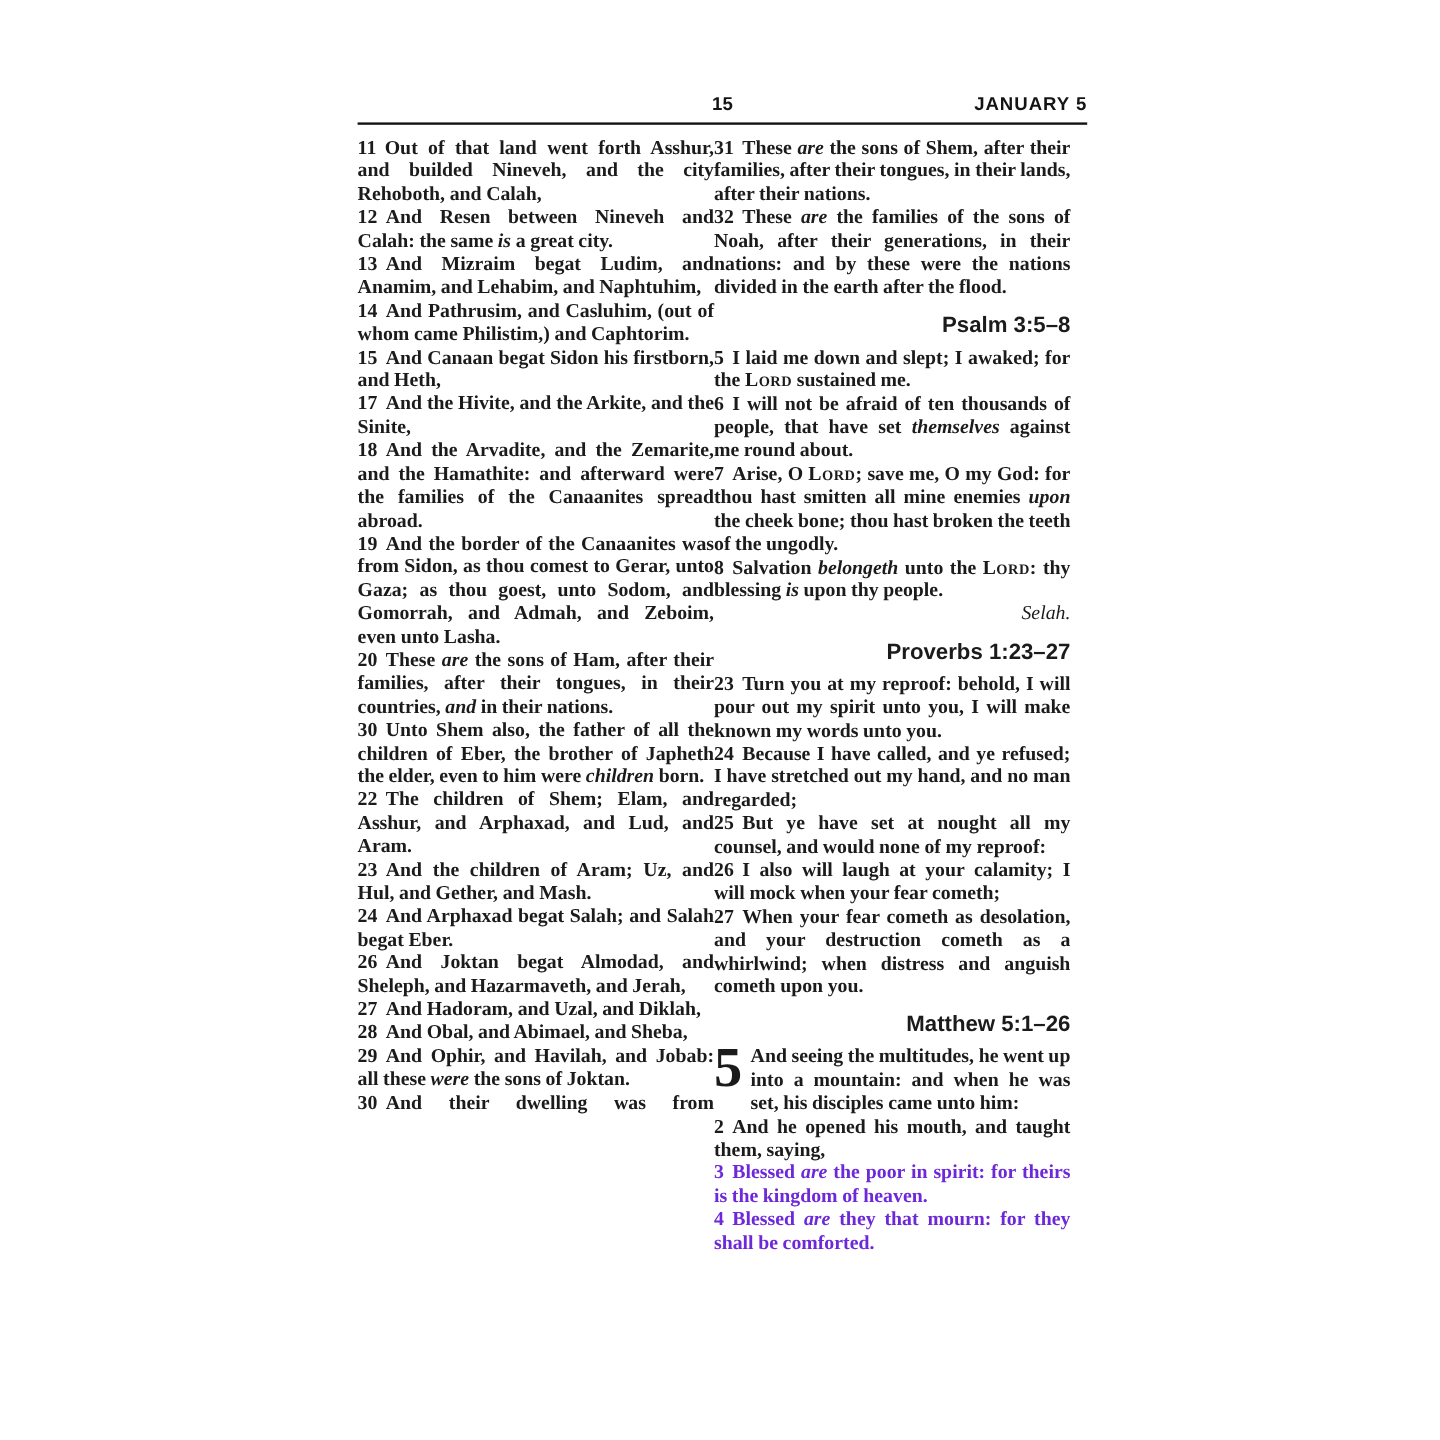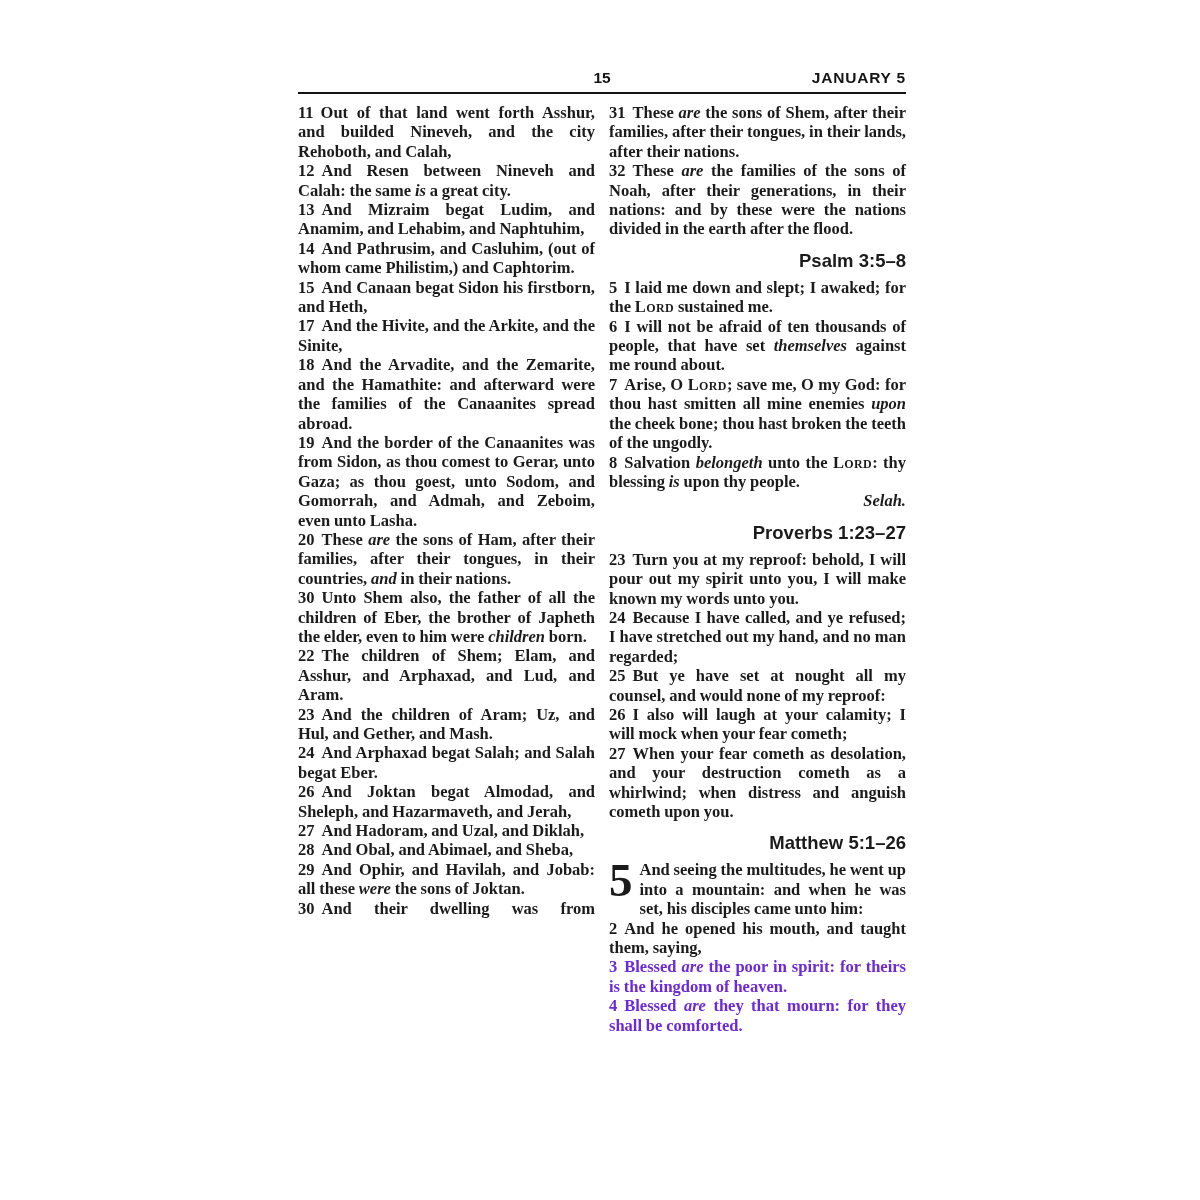--- a/index.html
+++ b/index.html
@@ -1,42 +1,42 @@
 <!DOCTYPE html>
 <html><head>
 <meta charset="utf-8">
 <style>
   html,body{margin:0;padding:0;}
   body{
     width:1200px;height:1200px;background:#ffffff;position:relative;
     font-family:"Liberation Serif", serif;
     -webkit-font-smoothing:antialiased;
   }
-  .page{position:absolute;left:298px;top:58px;width:608px;}
+  .page{position:absolute;left:298px;top:68px;width:608px;}
   .pageheader{position:relative;height:34px;border-bottom:2.5px solid #141414;}
   .pagenum{
     position:absolute;left:0;right:0;bottom:5px;text-align:center;
     font-family:"Liberation Sans", sans-serif;font-weight:bold;
     font-size:15.5px;color:#141414;
   }
   .dateheader{
     position:absolute;right:0;bottom:5px;
     font-family:"Liberation Sans", sans-serif;font-weight:bold;
     font-size:15.5px;letter-spacing:0.8px;color:#141414;margin-top:32px;
   }
-  .cols{display:flex;gap:14px;margin-top:9px;align-items:flex-start;}
+  .cols{display:flex;margin-top:9px;align-items:flex-start;}
   .col{width:297px;}
   p.verse{
     margin:0;text-align:justify;font-weight:bold;color:#1b1b1b;
     font-size:16.5px;line-height:19.4px;word-spacing:-0.3px;
   }
   p.verse.muted{color:#6d28d9;}
   p.verse.jlast{text-align-last:justify;}
   p.rightline{
-    margin:0;text-align:right;font-weight:bold;color:#1b1b1b;
+    margin:0;text-align:right;font-weight:normal;color:#1b1b1b;
     font-size:16.5px;line-height:19.4px;
   }
   p.heading{
     margin:11px 0 7px 0;text-align:right;
     font-family:"Liberation Sans", sans-serif;font-weight:bold;
     font-size:18.5px;line-height:21px;color:#1b1b1b;
   }
   .vn{margin-right:7px;}
   .dc{
     float:left;font-size:47px;line-height:37px;font-weight:bold;

